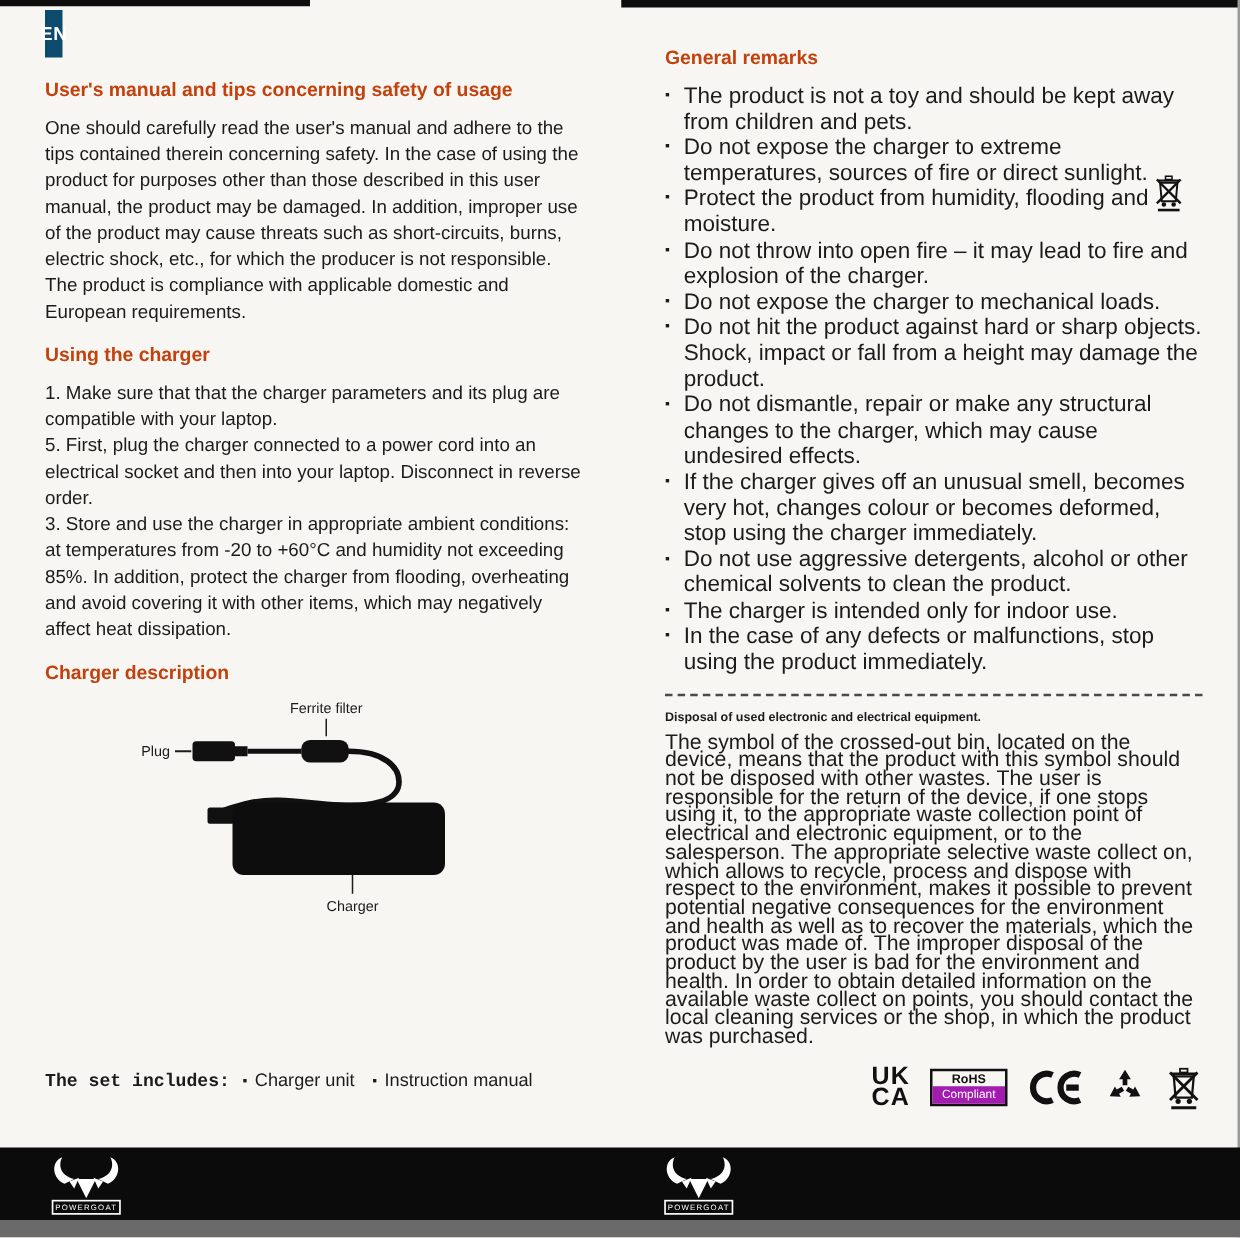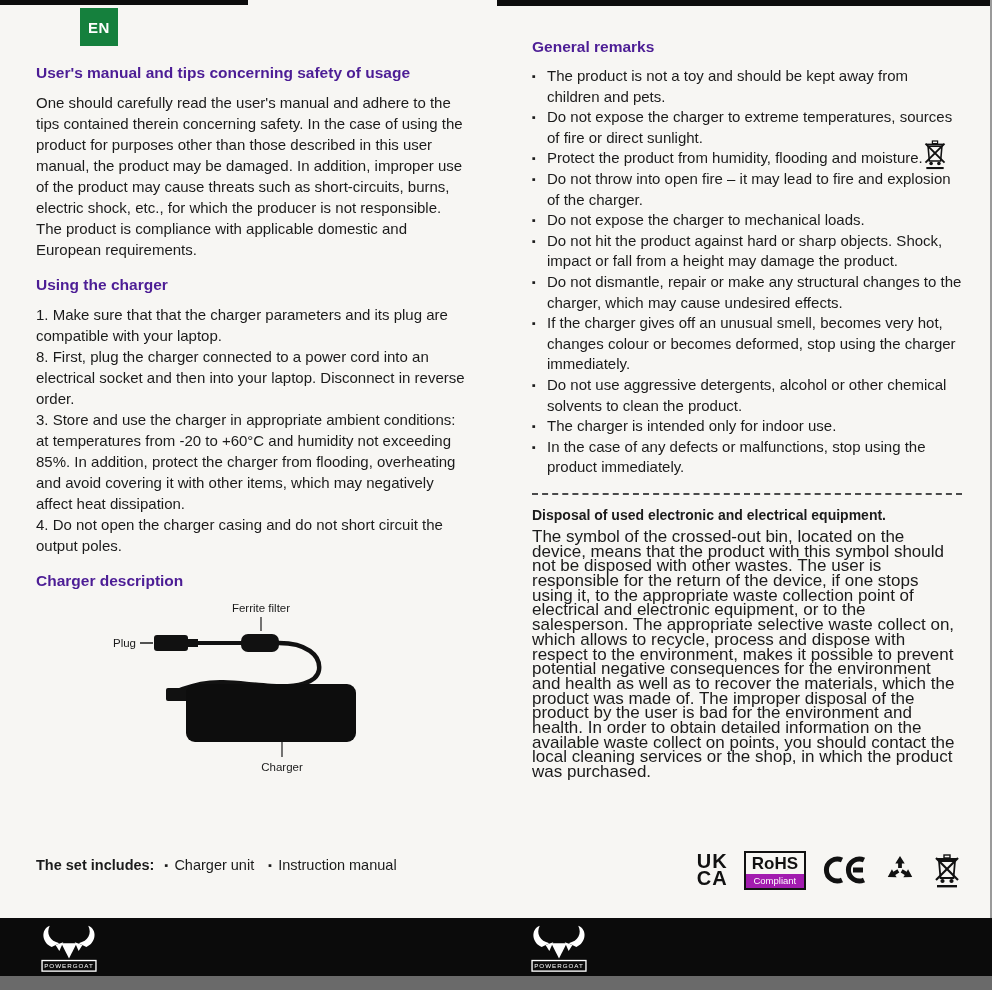--- a/index.html
+++ b/index.html
@@ -6,61 +6,61 @@
   body{
     width:992px;height:990px;position:relative;overflow:hidden;
     background:#f7f6f3;color:#1b1b1b;
     font-family:"Liberation Sans", sans-serif;
     -webkit-font-smoothing:antialiased;
   }
   .scan-strip{position:absolute;background:#0d0d0d;}
   .edge-right{position:absolute;right:0;top:0;width:2px;height:990px;background:#9a9a9a;}
 
   .en-badge{
-    position:absolute;left:36px;top:8px;width:38px;height:38px;
-    background:#15803d;color:#fff;font-weight:700;font-size:15px;
-    display:flex;align-items:center;justify-content:center;letter-spacing:.5px;margin-left:44px;
+    position:absolute;left:36px;top:8px;width:14px;height:38px;
+    background:#0c4a6e;color:#fff;font-weight:700;font-size:15px;
+    display:flex;align-items:center;justify-content:center;letter-spacing:.5px;
   }
 
   .col-left{position:absolute;left:36px;top:64px;width:432px;}
   .col-right{position:absolute;left:532px;top:38px;width:430px;}
 
-  h2{font-size:15.5px;font-weight:700;margin:0 0 10px 0;color:#4c1d95;}
+  h2{font-size:15.5px;font-weight:700;margin:0 0 10px 0;color:#c2410c;}
   .para{font-size:15px;line-height:21px;margin:0 0 16px 0;}
   .steps{margin:0 0 16px 0;}
   .step{font-size:15px;line-height:21px;}
 
   .diagram-wrap{margin-top:6px;}
 
   .set-row{position:absolute;left:36px;top:857px;width:460px;font-size:14.5px;}
-  .set-label{font-weight:700;margin-right:6px;}
+  .set-label{font-weight:700;margin-right:6px;font-family:Liberation Mono, monospace;}
   .set-item{margin-right:10px;}
   .set-item::before{content:"▪";font-size:11px;margin-right:6px;position:relative;top:-1px;}
 
   ul.bullets{list-style:none;margin:0;padding:0;}
   ul.bullets li{
     position:relative;padding-left:15px;
-    font-size:15px;line-height:20.6px;
+    font-size:18px;line-height:20.6px;
   }
   ul.bullets li::before{
     content:"▪";position:absolute;left:0;top:0;font-size:11px;line-height:20.6px;
   }
 
   .dashed-sep{border:0;border-top:2px dashed #4a4a4a;margin:15px 0 12px 0;}
 
-  .disposal-h{font-size:14px;font-weight:700;margin:0 0 7px 0;}
+  .disposal-h{font-size:10px;font-weight:700;margin:0 0 7px 0;}
   .disposal-b{font-size:17px;line-height:14.7px;margin:0;}
 
   .marks-row{
     position:absolute;left:532px;top:845px;width:430px;height:50px;
     display:flex;align-items:center;justify-content:flex-end;gap:16px;
   }
   .ukca{font-weight:800;font-size:20px;line-height:17px;letter-spacing:1px;color:#111;text-align:center;}
   .rohs{border:2px solid #111;text-align:center;min-width:58px;}
-  .rohs-top{font-weight:700;font-size:17px;padding:1px 6px 0 6px;color:#111;}
+  .rohs-top{font-weight:700;font-size:10px;padding:1px 6px 0 6px;color:#111;}
   .rohs-bottom{background:#a21caf;color:#fff;font-size:9.5px;padding:1px 4px 2px 4px;}
 
   .small-bin{position:absolute;left:922px;top:138px;}
 
   .footer-bar{position:absolute;left:0;top:918px;width:992px;height:58px;background:#0b0b0b;}
   .footer-sub{position:absolute;left:0;top:976px;width:992px;height:14px;background:#6a6a6a;}
   .goat{position:absolute;top:922px;}
   .goat-1{left:38px;}
   .goat-2{left:528px;}
 
@@ -77,23 +77,22 @@
   <span>EN</span>
 </div>
 
 <div class="col-left">
   <h2>User's manual and tips concerning safety of usage</h2>
   <p class="para">One should carefully read the user's manual and adhere to the tips contained therein concerning safety. In the case of using the product for purposes other than those described in this user manual, the product may be damaged. In addition, improper use of the product may cause threats such as short-circuits, burns, electric shock, etc., for which the producer is not responsible. The product is compliance with applicable domestic and European requirements.</p>
 
   <h2>Using the charger</h2>
   <div class="steps">
     <div class="step">1. Make sure that that the charger parameters and its plug are compatible with your laptop.</div>
-    <div class="step">8. First, plug the charger connected to a power cord into an electrical socket and then into your laptop. Disconnect in reverse order.</div>
+    <div class="step">5. First, plug the charger connected to a power cord into an electrical socket and then into your laptop. Disconnect in reverse order.</div>
     <div class="step">3. Store and use the charger in appropriate ambient conditions: at temperatures from -20 to +60°C and humidity not exceeding 85%. In addition, protect the charger from flooding, overheating and avoid covering it with other items, which may negatively affect heat dissipation.</div>
-    <div class="step">4. Do not open the charger casing and do not short circuit the output poles.</div>
   </div>
 
   <h2>Charger description</h2>
 
   <div class="diagram-wrap">
     <svg width="440" height="188" viewBox="0 0 440 188">
 
       <text x="225" y="12" font-size="11.5" text-anchor="middle" fill="#1b1b1b">Ferrite filter</text>
       <line x1="225" y1="17" x2="225" y2="31" stroke="#1b1b1b" stroke-width="1.2"></line>
 

